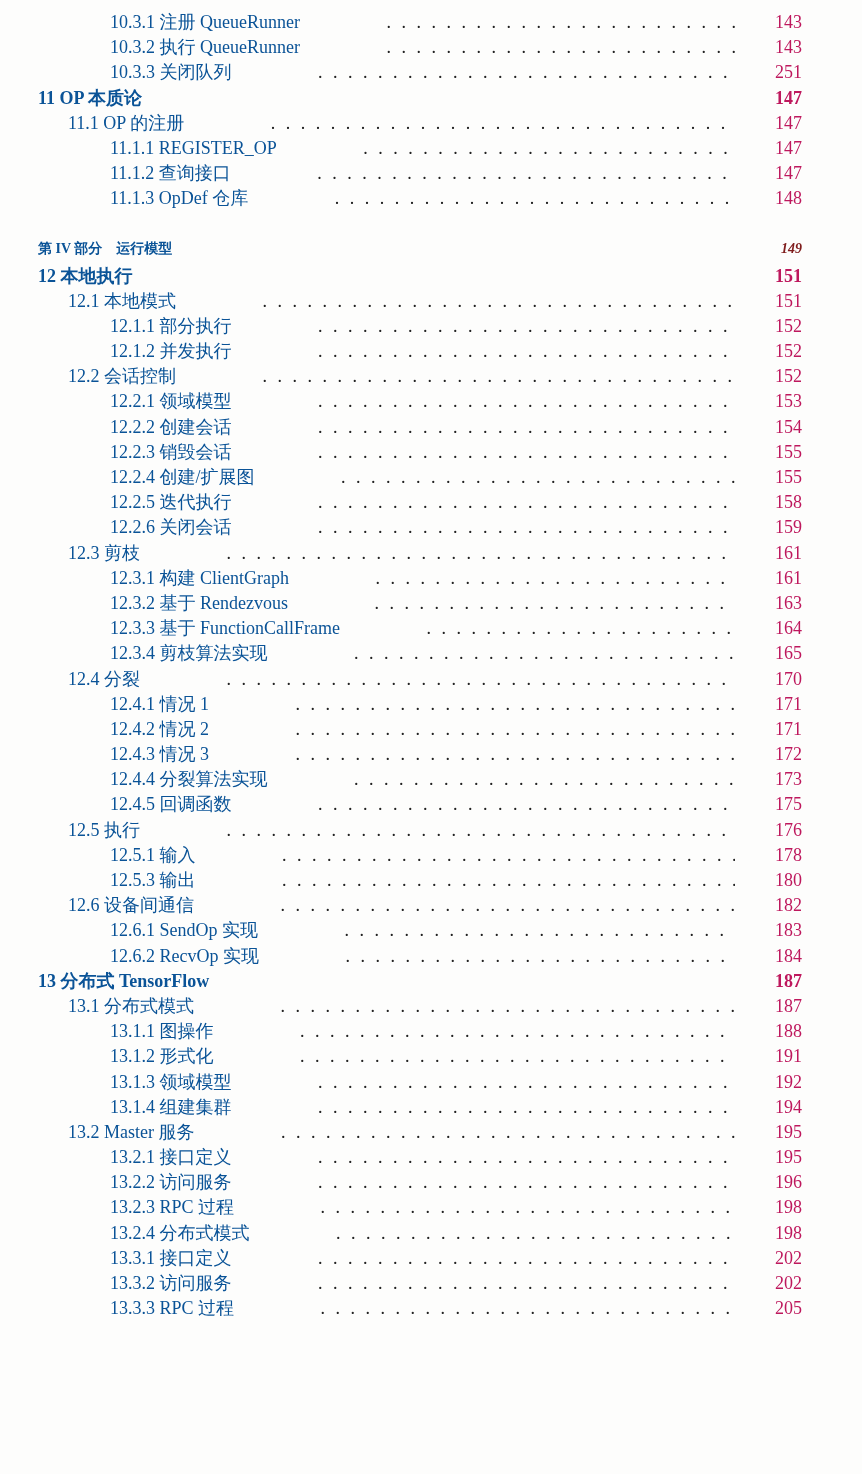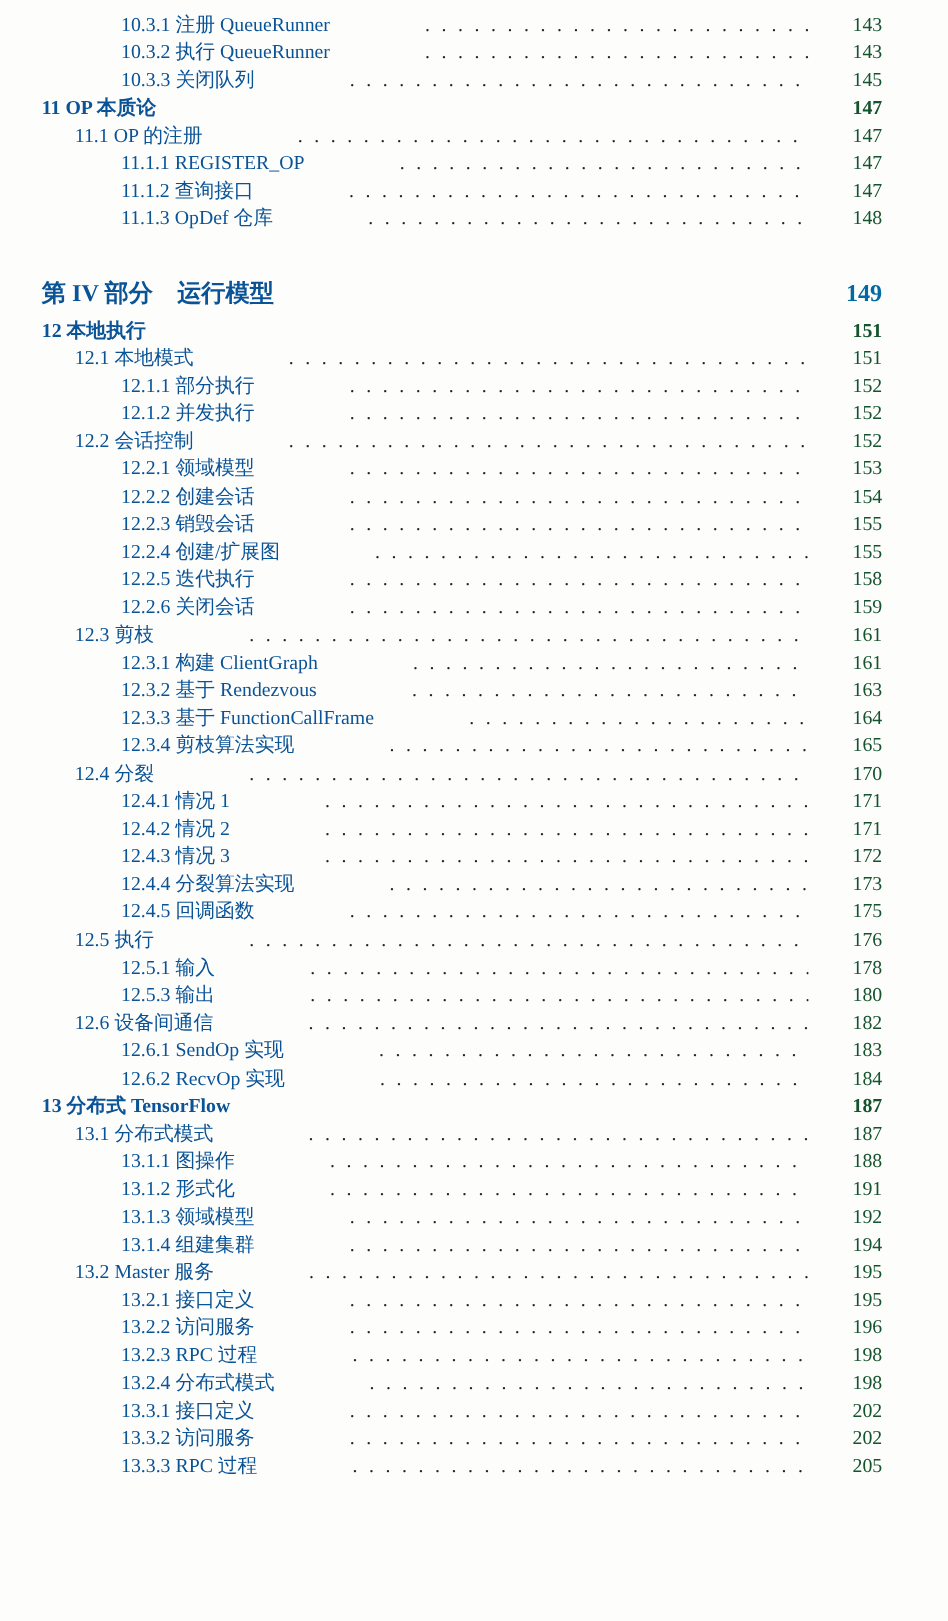--- a/index.html
+++ b/index.html
@@ -24,42 +24,42 @@
     }
     .toc-row.chapter {
       font-weight: bold;
     }
     .toc-row.section { padding-left: 30px; }
     .toc-row.subsection { padding-left: 72px; }
     .part-row {
       display: flex;
       align-items: baseline;
       white-space: nowrap;
-      font-size: 22px;
+      font-size: 14px;
       font-weight: bold;
       color: #0a5397;
-      margin-top: 40px;
+      margin-top: 28px;
       margin-bottom: 6px;
     }
-    .part-row .page-no { color: #0369a1; }
+    .part-row .page-no { color: #7f1d1d; font-style: italic; }
     .link { color: #0a5397; }
     .label { flex: 0 0 auto; }
     .leader {
       flex: 1 1 auto;
       overflow: hidden;
       letter-spacing: 3px;
       font-family: Georgia, serif;
       color: #222;
       padding: 0 2px;
     }
     .leader::before {
       content: ". . . . . . . . . . . . . . . . . . . . . . . . . . . . . . . . . . . . . . . . . . . . . . . . . . . . . . . . . . . . . . . . . . . . . . . . . . . . . . . . . . . . . . . . . . . . . . . . . . . . . . . . . . . . . . . . . . . . . . . .";
     }
     .gap { flex: 1 1 auto; }
-    .page-no { flex: 0 0 auto; color: #14532d; }
+    .page-no { flex: 0 0 auto; color: #be185d; }
   </style>
 </head>
 <body>
 
 <div class="page" id="toc-container">
     <div class="toc-row subsection">
       <span class="label link">10.3.1 注册 QueueRunner</span>
       <span>&nbsp;</span>
       <span class="leader"></span>
       <span class="page-no">143</span>
@@ -67,21 +67,21 @@
     <div class="toc-row subsection">
       <span class="label link">10.3.2 执行 QueueRunner</span>
       <span>&nbsp;</span>
       <span class="leader"></span>
       <span class="page-no">143</span>
     </div>
     <div class="toc-row subsection">
       <span class="label link">10.3.3 关闭队列</span>
       <span>&nbsp;</span>
       <span class="leader"></span>
-      <span class="page-no">145</span>
+      <span class="page-no">251</span>
     </div>
     <div class="toc-row chapter">
       <span class="label link">11 OP 本质论</span>
       <span class="gap"></span>
       <span class="page-no">147</span>
     </div>
     <div class="toc-row section">
       <span class="label link">11.1 OP 的注册</span>
       <span>&nbsp;</span>
       <span class="leader"></span>

